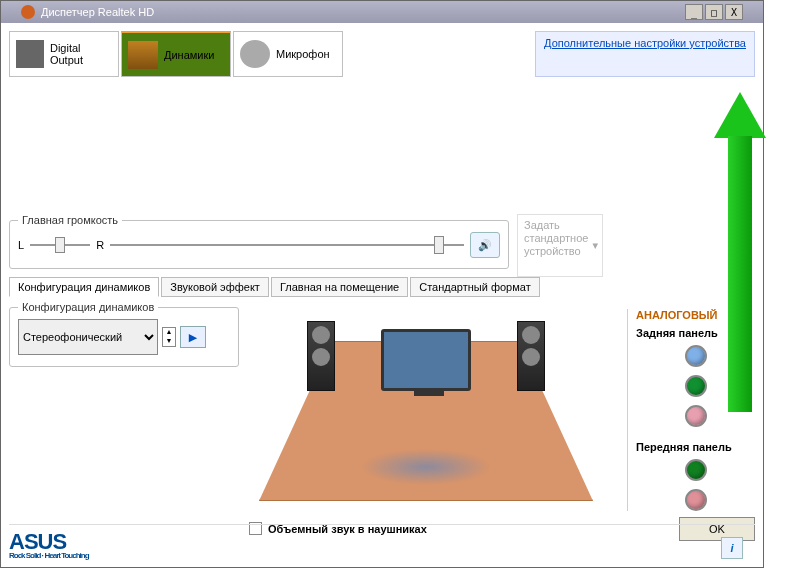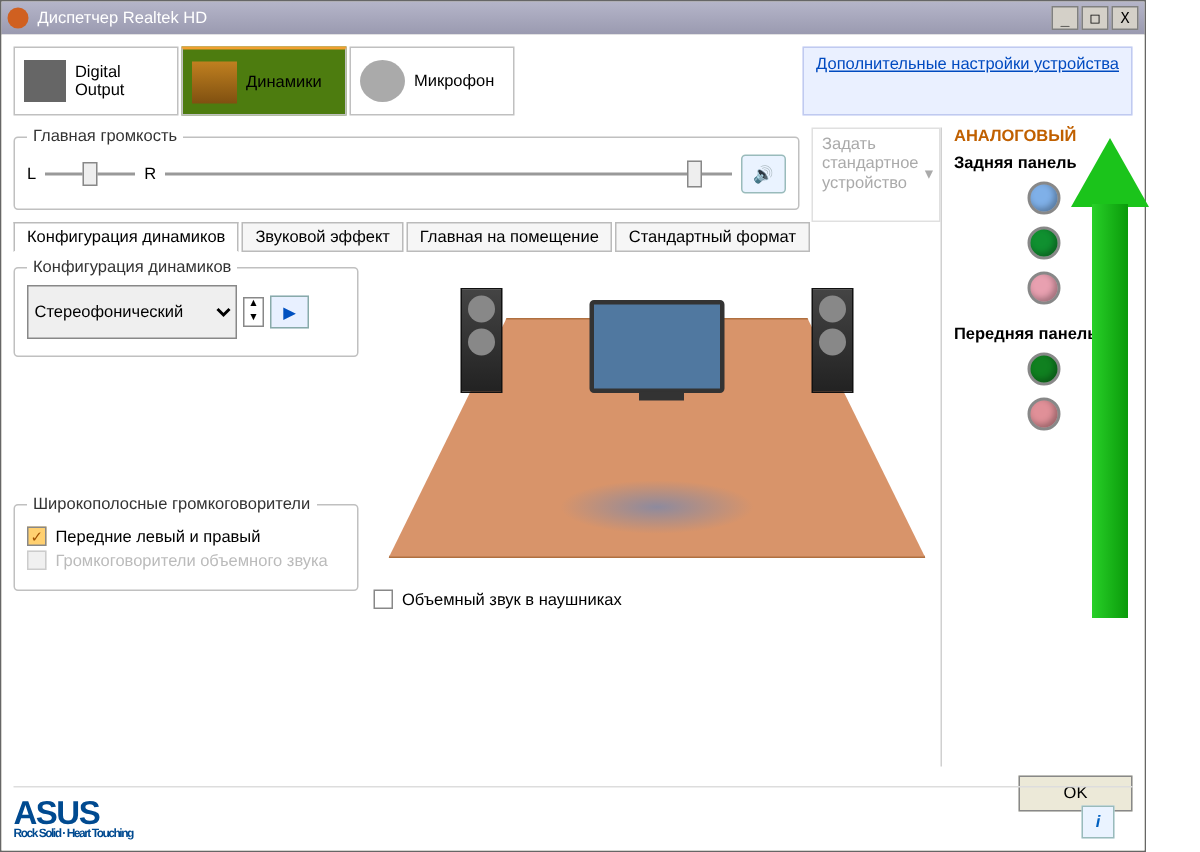--- a/index.html
+++ b/index.html
@@ -1,30 +1,30 @@
 <!DOCTYPE html>
 <html><head>
 <meta charset="utf-8">
 <style>
   * { box-sizing: border-box; margin: 0; padding: 0; font-family: Tahoma, Arial, sans-serif; font-size: 11px; }
   body { background: #fff; width: 800px; height: 568px; overflow: hidden; position: relative; }
   .window { width: 764px; height: 568px; border: 1px solid #666; background: #ece9d8; position: relative; }
-  .titlebar { height: 22px; background: linear-gradient(to bottom,#b5b5c9,#9a9ab0); display: flex; align-items: center; padding: 0 4px; color: #fff; }
+  .titlebar { height: 22px; background: linear-gradient(to bottom,#b5b5c9,#9a9ab0); display: flex; align-items: center; padding: 0 20px; color: #fff; }
   .title-icon { width: 14px; height: 14px; background: #d06020; border-radius: 50%; margin-right: 6px; }
   .titlebar .spacer { flex: 1; }
   .winbtn { width: 18px; height: 16px; background: #d4d0c8; border: 1px solid #808080; margin-left: 2px; display: flex; align-items: center; justify-content: center; font-family: monospace; font-size: 10px; color: #000; }
   .content { position: absolute; top: 22px; left: 0; right: 0; bottom: 0; background: #fff; padding: 8px; }
   .tabs-area { display: flex; gap: 2px; margin-bottom: 8px; }
   .device-tab { width: 110px; height: 46px; background: #fff; border: 1px solid #c0c0c0; display: flex; align-items: center; gap: 6px; padding: 2px 6px; cursor: pointer; }
   .device-tab.active { border-top: 2px solid #f0a030; background: #4d7c0f; }
   .device-tab .dicon { width: 30px; height: 28px; background: #666; }
   .device-tab .dicon.spk { background: linear-gradient(#c08020,#805010); }
   .device-tab .dicon.mic { background: #aaa; border-radius: 50%; }
   .adv-link { margin-left: auto; background: #eaf0ff; border: 1px solid #c0caf0; padding: 4px 8px; color: #004ac0; text-decoration: underline; line-height: 1.3; text-align: left; cursor: pointer; }
-  .body-split { display: flex; gap: 0; height: 426px; }
+  .body-split { display: flex; gap: 24px; height: 426px; align-items: flex-end; }
   .main-col { flex: 1; }
   .side-col { width: 128px; border-left: 1px solid #d0d0d0; padding-left: 8px; }
   fieldset { border: 1px solid #c0c0c0; border-radius: 3px; padding: 6px 8px 10px 8px; margin-bottom: 8px; background: #fff; }
   legend { padding: 0 4px; color: #333; }
   .vol-row { display: flex; align-items: center; gap: 6px; }
   .balance { position: relative; width: 60px; }
   .balance-track { height: 2px; background: #999; }
   .balance-thumb { width: 10px; height: 16px; background: #eee; border:1px solid #888; position: absolute; top:-7px; left: 25px; }
   .main-slider { position: relative; flex: 1; height: 18px; }
   .main-track { position:absolute; top:8px; left:0; right:0; height:2px; background:#999; }
@@ -51,21 +51,21 @@
   .spk3d { position:absolute; width:28px; height:70px; background:linear-gradient(#444,#222); border:1px solid #111; }
   .spk3d .cone { width:18px;height:18px;border-radius:50%;background:#888;margin:4px auto; }
   .spk3d.left { top:20px; left:58px; }
   .spk3d.right { top:20px; right:58px; }
   .fullrange { margin-top: 92px; }
   .chk-row { display:flex; align-items:center; gap:6px; margin:3px 0; }
   .chk { width:13px;height:13px;border:1px solid #888;background:#fff; display:inline-flex;align-items:center;justify-content:center; cursor:pointer;}
   .chk.on { background:#ffd070; }
   .chk.on::after{content:"✓"; font-size:10px; color:#a05000;}
   .chk.dis { background:#f0f0f0; border-color:#ccc; cursor:default;}
-  .vhp { display:flex; gap:6px; align-items:center; }
+  .vhp { display:flex; gap:6px; align-items:center;font-weight:bold; }
   .side-title { font-weight: bold; color:#c06000; }
   .side-sub { margin-top:6px; margin-bottom:6px;font-weight:bold; }
   .jack-col { display:flex; flex-direction:column; gap:8px; align-items:center; }
   .jack { width:22px;height:22px;border-radius:50%; border:2px solid #888; box-shadow: inset -2px -2px 4px rgba(0,0,0,.3); cursor:pointer;}
   .jack.blue { background:#7fb0e8; }
   .jack.green{ background:#109030; }
   .jack.pink { background:#e8a0b0; }
   .jack.green2{ background:#108020; }
   .jack.pink2 { background:#e09098; }
   .footer { position:absolute; left:8px; right:20px; bottom:8px; display:flex; align-items:flex-end; gap:8px; }
@@ -151,31 +151,20 @@
                 <div style="width:14px;height:20px;border:1px solid #888;display:flex;flex-direction:column;">
                   <div style="flex:1;text-align:center;font-size:7px;">▲</div>
                   <div style="flex:1;text-align:center;font-size:7px;">▼</div>
                 </div>
                 <div class="play-btn">
                   <span>▶</span>
                 </div>
               </div>
             </fieldset>
 
-            <fieldset class="fullrange">
-              <legend>Широкополосные громкоговорители</legend>
-              <div class="chk-row">
-                <span class="chk on"></span>
-                <span>Передние левый и правый</span>
-              </div>
-              <div class="chk-row" style="color:#bbb;">
-                <span class="chk dis"></span>
-                <span>Громкоговорители объемного звука</span>
-              </div>
-            </fieldset>
           </div>
 
           <div class="speaker-stage">
             <div class="floor"></div>
             <div class="shadow"></div>
             <div class="tv"></div>
             <div class="spk3d left">
                 <div class="cone"></div>
                 <div class="cone"></div>
               </div>

